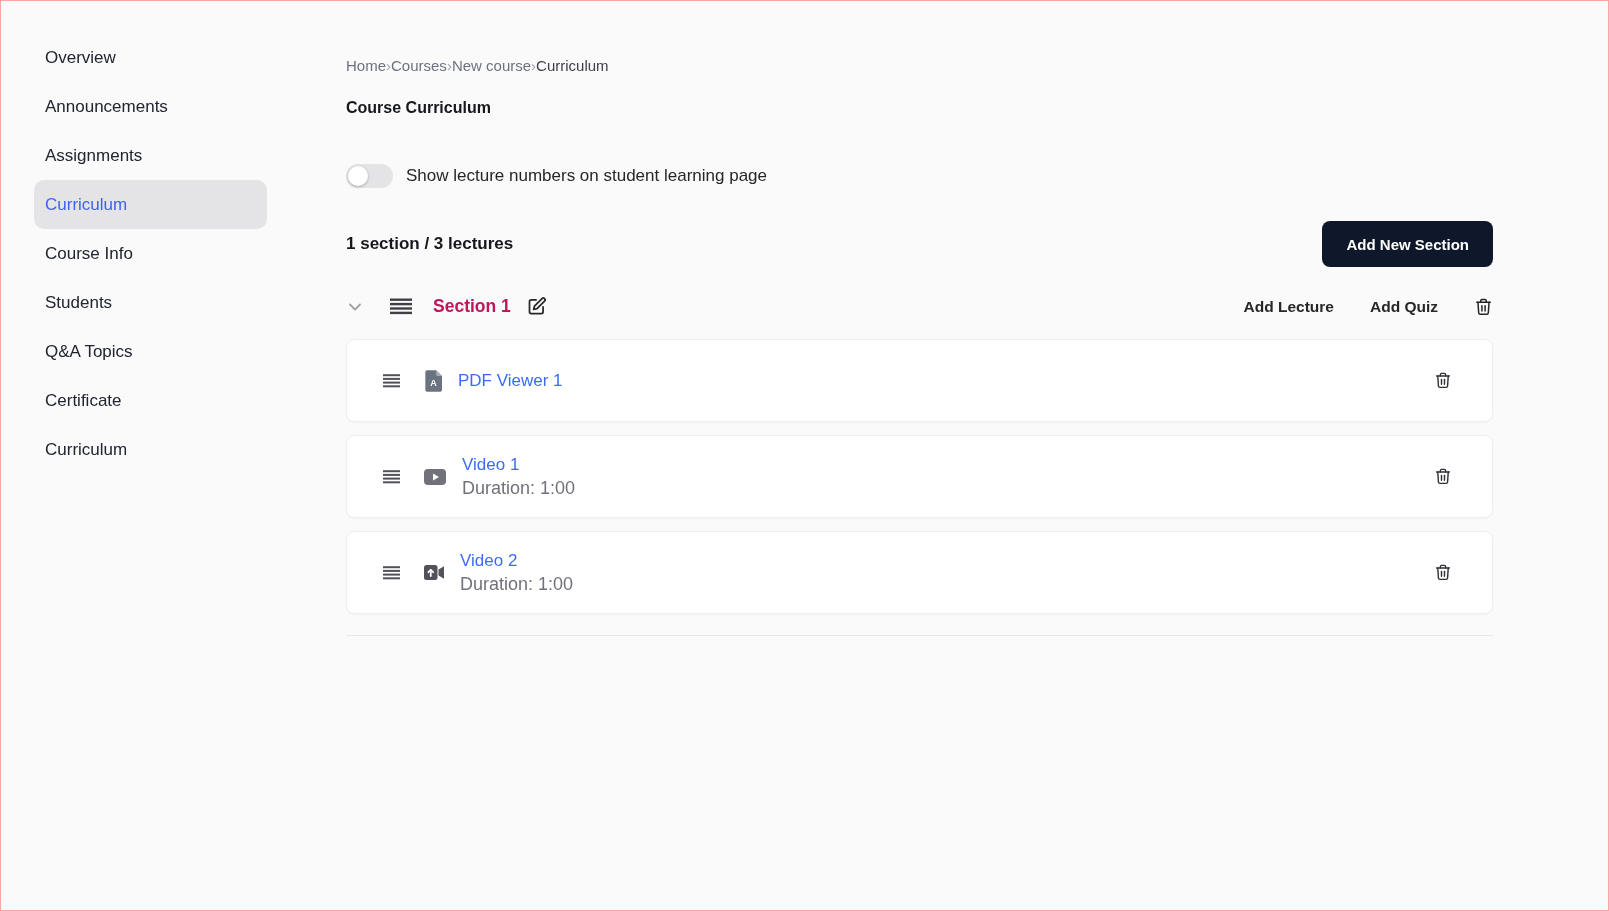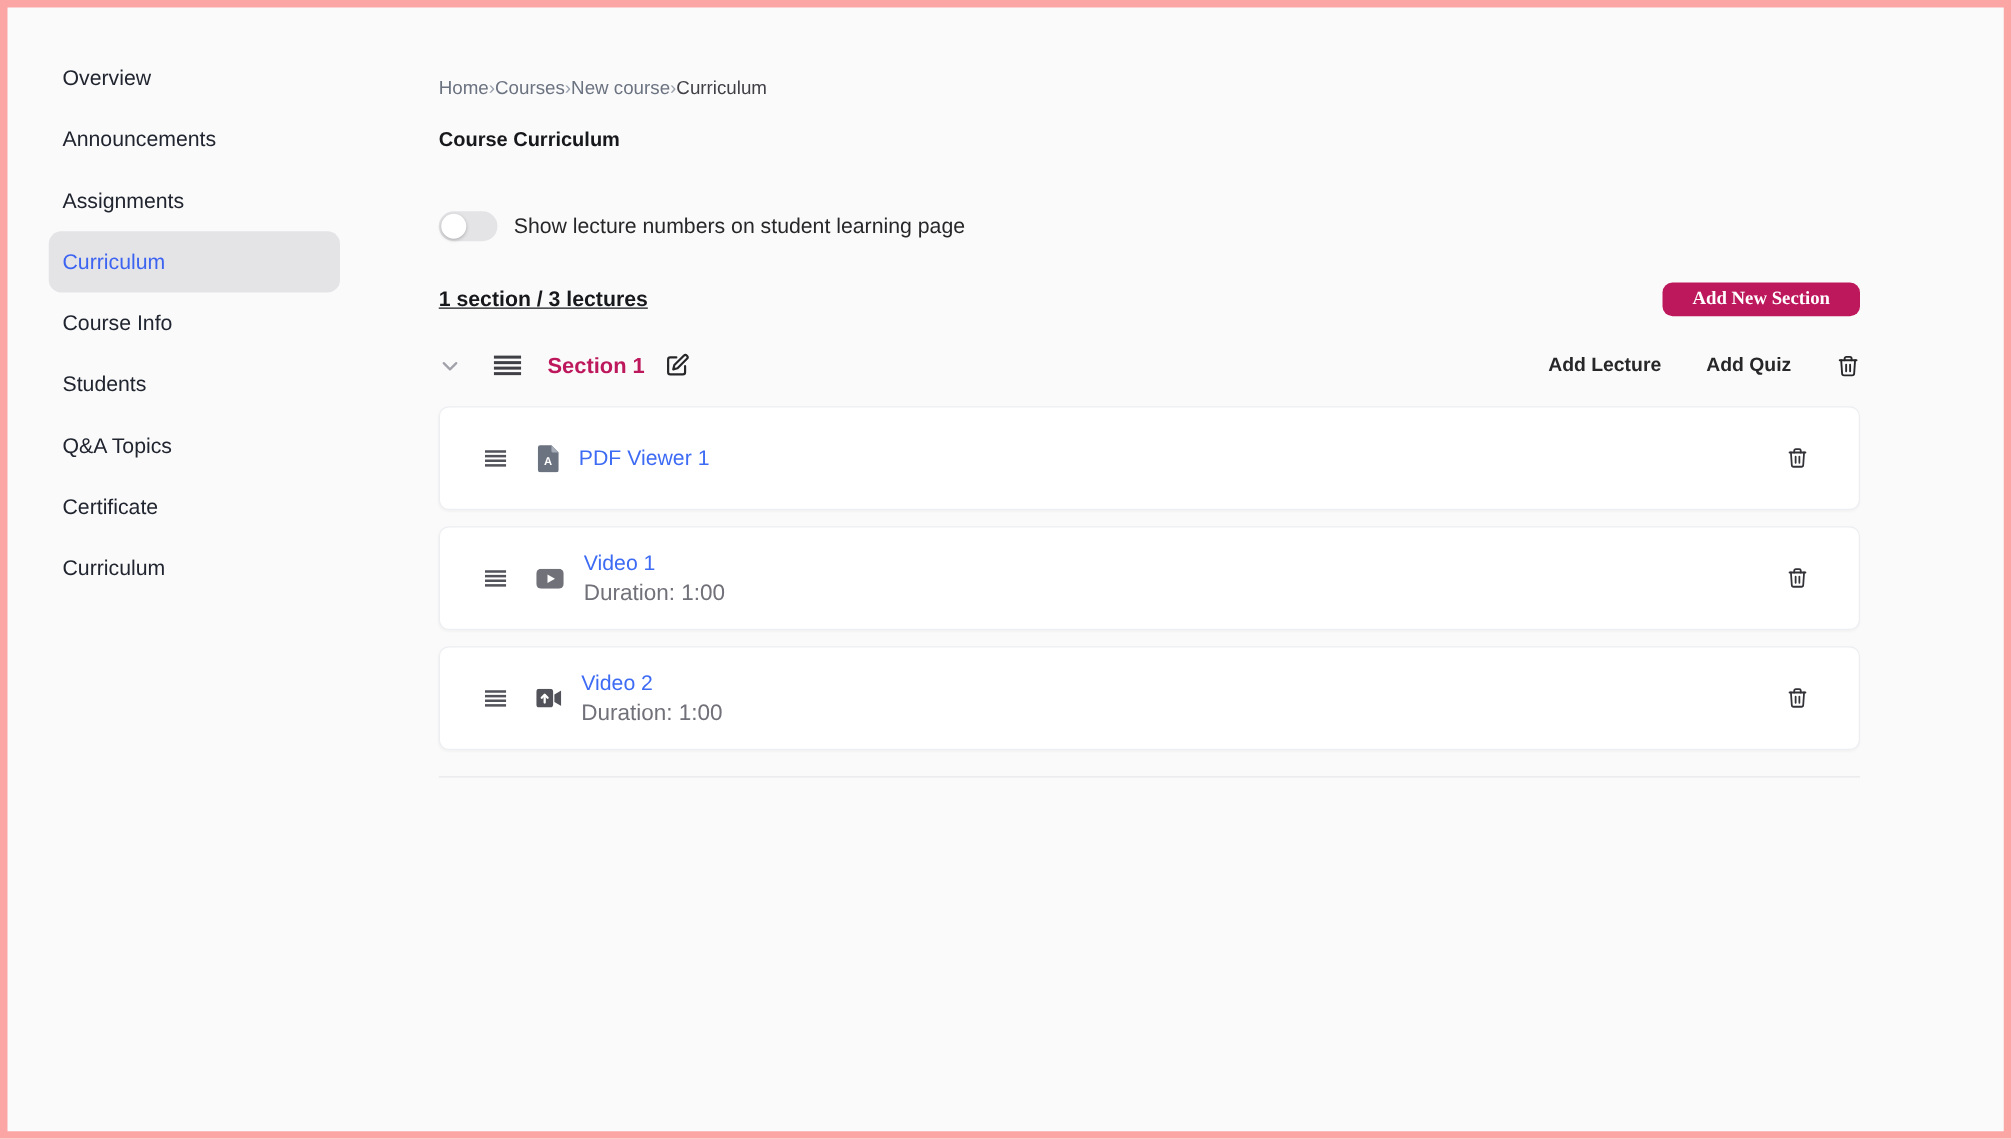--- a/index.html
+++ b/index.html
@@ -6,21 +6,21 @@
   html,body { width:1609px; height:911px; }
   body {
     font-family: "Liberation Sans", "DejaVu Sans", sans-serif;
     background:#ffffff;
     color:#1f2430;
     overflow:hidden;
   }
   .app {
     width:1609px; height:911px;
     background:#fafafa;
-    border:6px solid #fca5a5;
+    border:1px solid #fca5a5;
     display:flex;
   }
 
   
   .sidebar {
     width:312px;
     padding:32px 0 0 33px;
     flex:none;
   }
   .side-item {
@@ -89,32 +89,32 @@
   }
   .toggle-label { font-size:17px; color:#27272a; }
 
   
   .summary-row {
     display:flex;
     align-items:center;
     justify-content:space-between;
     margin-bottom:29px;
   }
-  .summary-text { font-size:17px; font-weight:600; color:#17181c;text-decoration:underline; }
+  .summary-text { font-size:17px; font-weight:600; color:#17181c; }
   .btn-primary {
-    background:#be185d;
+    background:#0f172a;
     color:#ffffff;
     font-size:15px;
     font-weight:700;
     border:none;
     border-radius:8px;
-    height:27px;
+    height:46px;
     padding:0 24px;
     cursor:pointer;
-    font-family:Liberation Serif, serif;
+    font-family:Liberation Sans, sans-serif;
   }
 
   
   .section-header {
     display:flex;
     align-items:center;
     justify-content:space-between;
     margin-bottom:22px;
   }
   .sh-left { display:flex; align-items:center; }

